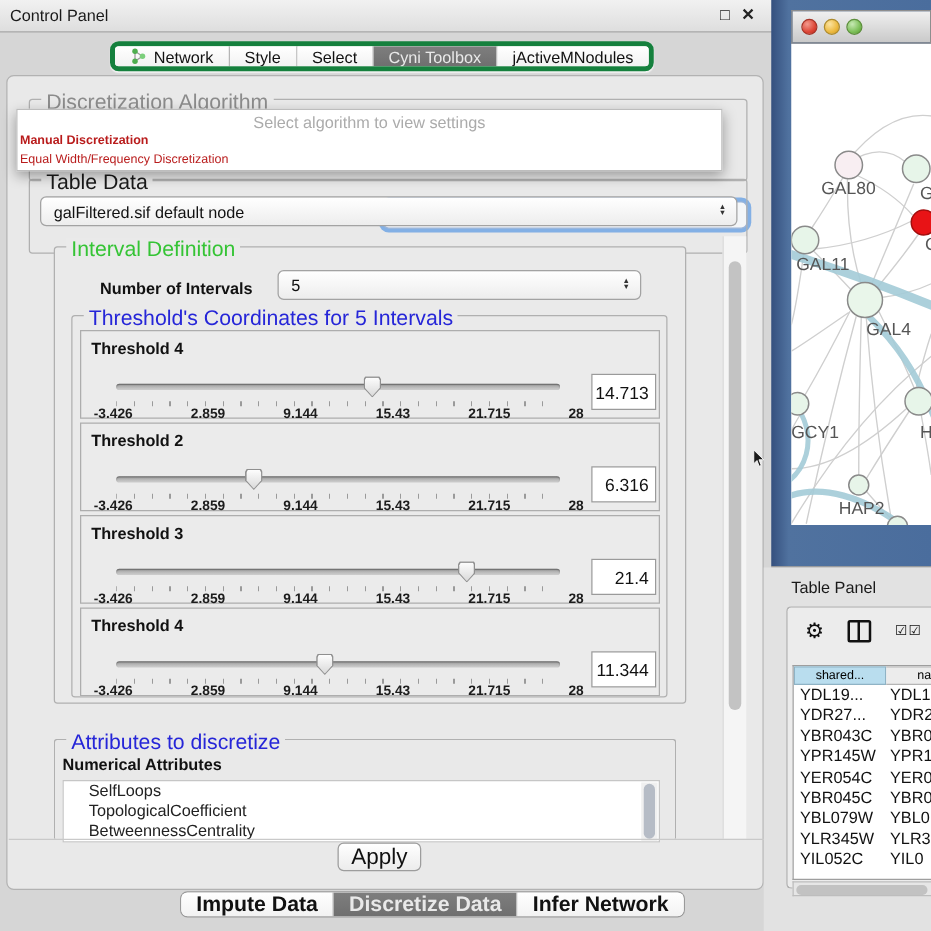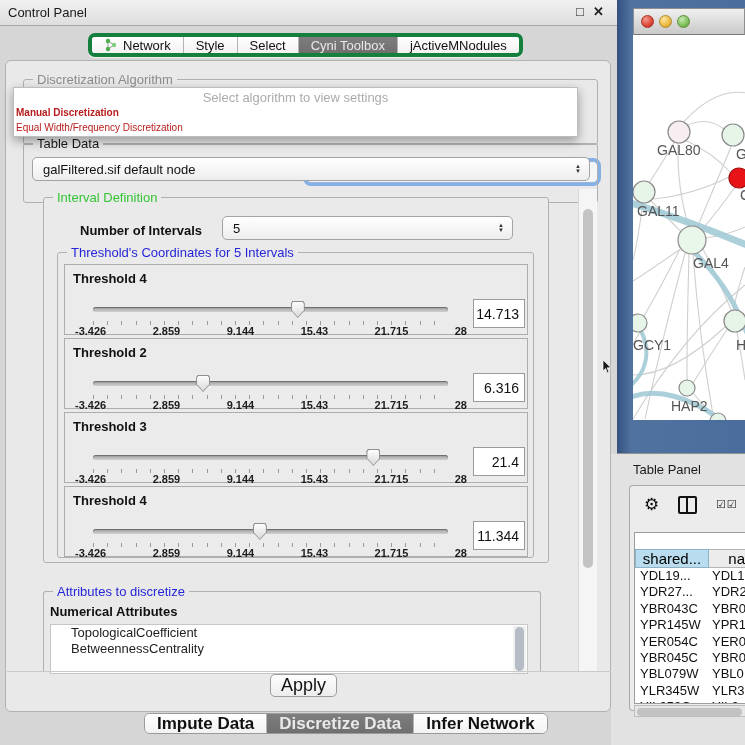--- a/index.html
+++ b/index.html
@@ -18,21 +18,21 @@
   #top-tabs { left:88px; top:33px; height:24px; display:flex; border:4px solid #15803d; border-radius:7px; overflow:hidden; background:#fff; box-shadow:0 1px 1px rgba(255,255,255,.7); }
   .seg { display:flex; align-items:center; justify-content:center; font-size:13px; color:#111; padding:0 12px; border-right:1px solid #b5b5b5; background:linear-gradient(#ffffff,#f2f2f2); white-space:nowrap; }
   .seg:last-child { border-right:none; }
   .seg.sel { background:linear-gradient(#7e7e7e,#6f6f6f); color:#e9e9e9; }
   .net-glyph { width:14px; height:14px; margin-right:5px; }
 
   
   #main-panel { left:5px; top:60px; width:606px; height:652px; background:#e9e9e9; border:1px solid #b2b2b2; border-radius:6px; }
 
   .groupbox { position:absolute; border:1px solid #b0b0b0; border-radius:3px; }
-  .grouptitle { position:absolute; top:-8px; left:9px; background:#e9e9e9; padding:0 4px; font-size:13px; white-space:nowrap; }
+  .grouptitle { position:absolute; top:-8px; left:9px; background:#e9e9e9; padding:0 4px; font-size:17px; white-space:nowrap; }
   .gt-gray { color:#8c8c8c; }
   .gt-dark { color:#1a1a1a; }
   .gt-green { color:#35c435; }
   .gt-blue { color:#2626d8; }
 
   
   .combo { position:absolute; background:linear-gradient(#ffffff,#ededed); border:1px solid #a3a3a3; border-radius:5px; font-size:13px; color:#111; display:flex; align-items:center; padding:0 10px; }
   .combo .spin { position:absolute; right:8px; top:50%; transform:translateY(-50%); display:flex; flex-direction:column; line-height:5px; font-size:6px; color:#333; }
 
   
@@ -83,21 +83,21 @@
   #divider-line { left:617px; top:453px; width:128px; height:1px; background:#909090; }
   #table-panel { left:611px; top:454px; width:134px; height:291px; background:#e2e2e2; }
   #table-panel .tp-title { position:absolute; left:22px; top:8px; font-size:13px; color:#1a1a1a; }
   #tp-inner { position:absolute; left:18px; top:31px; width:116px; height:226px; background:#ececec; border:1px solid #ababab; border-radius:4px 0 0 4px; border-right:none; }
   .tool-gear { position:absolute; left:14px; top:10px; font-size:17px; color:#111; line-height:17px; }
   .tool-cols { position:absolute; left:48px; top:10px; width:19px; height:18px; border:2px solid #111; border-radius:2px; }
   .tool-cols::after { content:""; position:absolute; left:6px; top:-1px; width:2px; height:16px; background:#111; }
   .tool-checks { position:absolute; left:86px; top:12px; font-size:11px; color:#111; letter-spacing:1px; }
 
   #net-table { position:absolute; left:4px; top:46px; width:112px; height:172px; background:#fff; border:1px solid #9e9e9e; border-right:none; overflow:hidden; }
-  #net-table .hdr { display:flex; height:35px; font-size:15px;align-items:flex-end; }
+  #net-table .hdr { display:flex; height:15px; font-size:10px; }
   #net-table .hdr .c1 { width:74px; background:#b9ddee; border:1px solid #8fb3c5; display:flex; align-items:center; justify-content:center; }
   #net-table .hdr .c2 { flex:1; background:#ececec; border:1px solid #b5b5b5; border-left:none; display:flex; align-items:center; justify-content:flex-end; overflow:hidden; }
   #net-table .trow { display:flex; height:16.4px; font-size:13px; color:#111; }
   #net-table .trow .c1 { width:74px; padding-left:5px; white-space:nowrap; overflow:hidden; }
   #net-table .trow .c2 { flex:1; padding-left:3px; white-space:nowrap; overflow:hidden; }
   #hscroll { position:absolute; left:4px; top:219px; width:112px; height:12px; background:#e6e6e6; border:1px solid #bdbdbd; border-right:none; }
   #hscroll .hthumb { position:absolute; left:2px; top:1.5px; width:105px; height:8px; background:#c2c2c2; border-radius:5px; }
 
   #cursor { left:602px; top:360px; width:10px; height:14px; z-index:9; }
 
@@ -242,20 +242,21 @@
         </div>
         <div class="val-box">11.344</div>
       </div>
     </div>
   </div>
 
   <div class="groupbox" style="left:37px; top:530px; width:498px; height:80px; border-bottom:none; border-radius:3px 3px 0 0;">
     <span class="grouptitle gt-blue">Attributes to discretize</span>
     <div style="position:absolute; left:6px; top:12px; font-size:13px; font-weight:bold; color:#111;">Numerical Attributes</div>
     <div id="attr-list">
+      <div class="item">SelfLoops</div>
       <div class="item">TopologicalCoefficient</div>
       <div class="item">BetweennessCentrality</div>
       <div class="lscroll">
           <div class="lthumb"></div>
         </div>
     </div>
   </div>
 
   <div class="abs" id="vscroll" style="left:572px; top:128px; height:482px;">
       <div class="thumb"></div>

